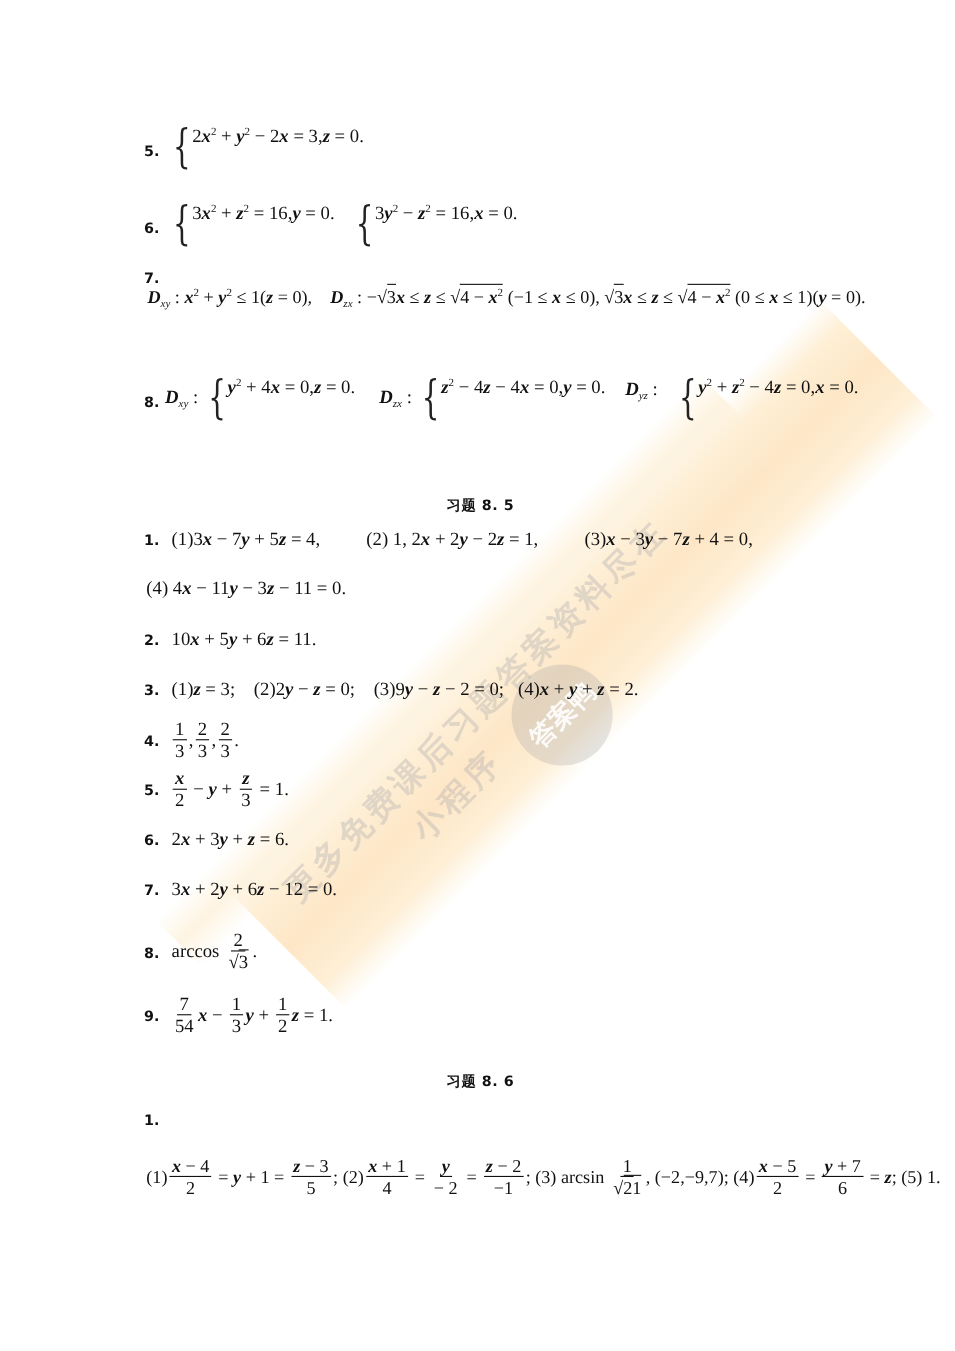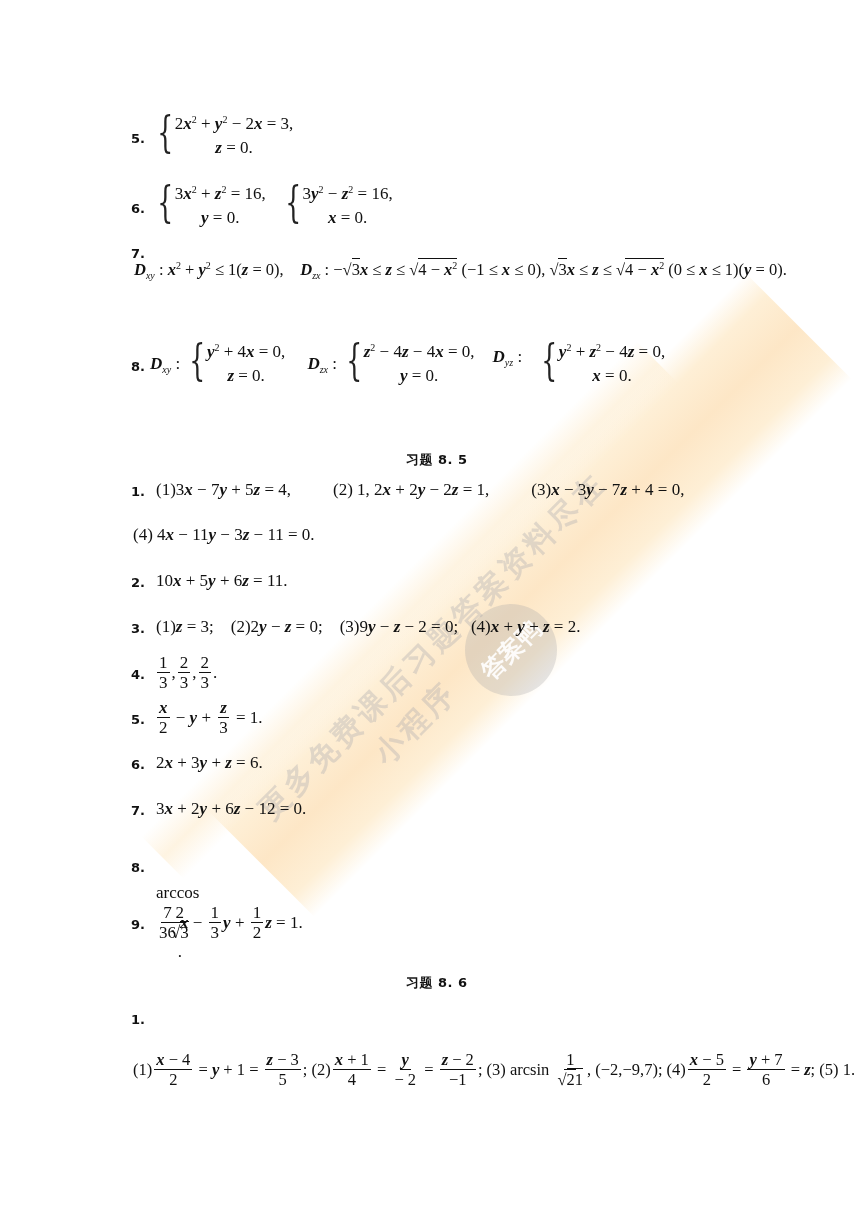--- a/index.html
+++ b/index.html
@@ -31,21 +31,21 @@
 
   .num { position: absolute; font-family: "DejaVu Sans", sans-serif; font-weight: bold; font-size: 13px; color: #111; }
   .line { position: absolute; font-size: 17px; white-space: nowrap; display: flex; align-items: center; }
   .heading { position: absolute; font-family: "DejaVu Sans", sans-serif; font-weight: bold; font-size: 13px; letter-spacing: 0.5px; }
   i.v { font-style: italic; font-weight: bold; }
   sup { font-size: 10px; vertical-align: 6px; line-height: 0; }
   sub { font-size: 10px; vertical-align: -4px; line-height: 0; font-style: italic; }
 
   .sys { display: inline-flex; align-items: stretch; margin-right: 8px; }
   .brace { font-size: 42px; line-height: 42px; font-weight: 100; transform: scaleX(0.6); margin-right: -4px; color: #222; font-family: "DejaVu Serif", serif; }
-  .sys-rows { display: flex; flex-direction: column; justify-content: space-between; }
+  .sys-rows { display: flex; justify-content: space-between; }
   .sys-rows span { line-height: 24px; }
   .sys-rows .r2 { text-align: center; }
 
   .frac { display: inline-flex; flex-direction: column; align-items: center; vertical-align: middle; margin: 0 2px; }
   .frac .n { border-bottom: 1px solid #111; padding: 0 2px; line-height: 19px; }
   .frac .d { padding: 0 2px; line-height: 19px; }
   .sqrt { border-top: 1px solid #111; padding-top: 1px; }
 </style>
 </head>
 <body>
@@ -178,34 +178,34 @@
     <div class="line" style="left:156px; top:753px;text-align:center;">
       <span>2<i class="v">x</i> + 3<i class="v">y</i> + <i class="v">z</i> = 6.</span>
     </div>
 
     <div class="num" style="left:131px; top:803px;">7.</div>
     <div class="line" style="left:156px; top:799px;">
       <span>3<i class="v">x</i> + 2<i class="v">y</i> + 6<i class="v">z</i> − 12 = 0.</span>
     </div>
 
     <div class="num" style="left:131px; top:860px;">8.</div>
-    <div class="line" style="left:156px; top:883px;flex-direction:column;">
+    <div class="line" style="left:156px; top:845px;">
       <span>arccos&nbsp;</span>
       <span class="frac">
           <span class="n">2</span>
           <span class="d">√<span class="sqrt">3</span></span>
         </span>
       <span>.</span>
     </div>
 
     <div class="num" style="left:131px; top:917px;">9.</div>
     <div class="line" style="left:155px; top:903px;">
       <span class="frac">
           <span class="n">7</span>
-          <span class="d">36</span>
+          <span class="d">54</span>
         </span>
       <span><i class="v">x</i> −&nbsp;</span>
       <span class="frac">
           <span class="n">1</span>
           <span class="d">3</span>
         </span>
       <span><i class="v">y</i> +&nbsp;</span>
       <span class="frac">
           <span class="n">1</span>
           <span class="d">2</span>

